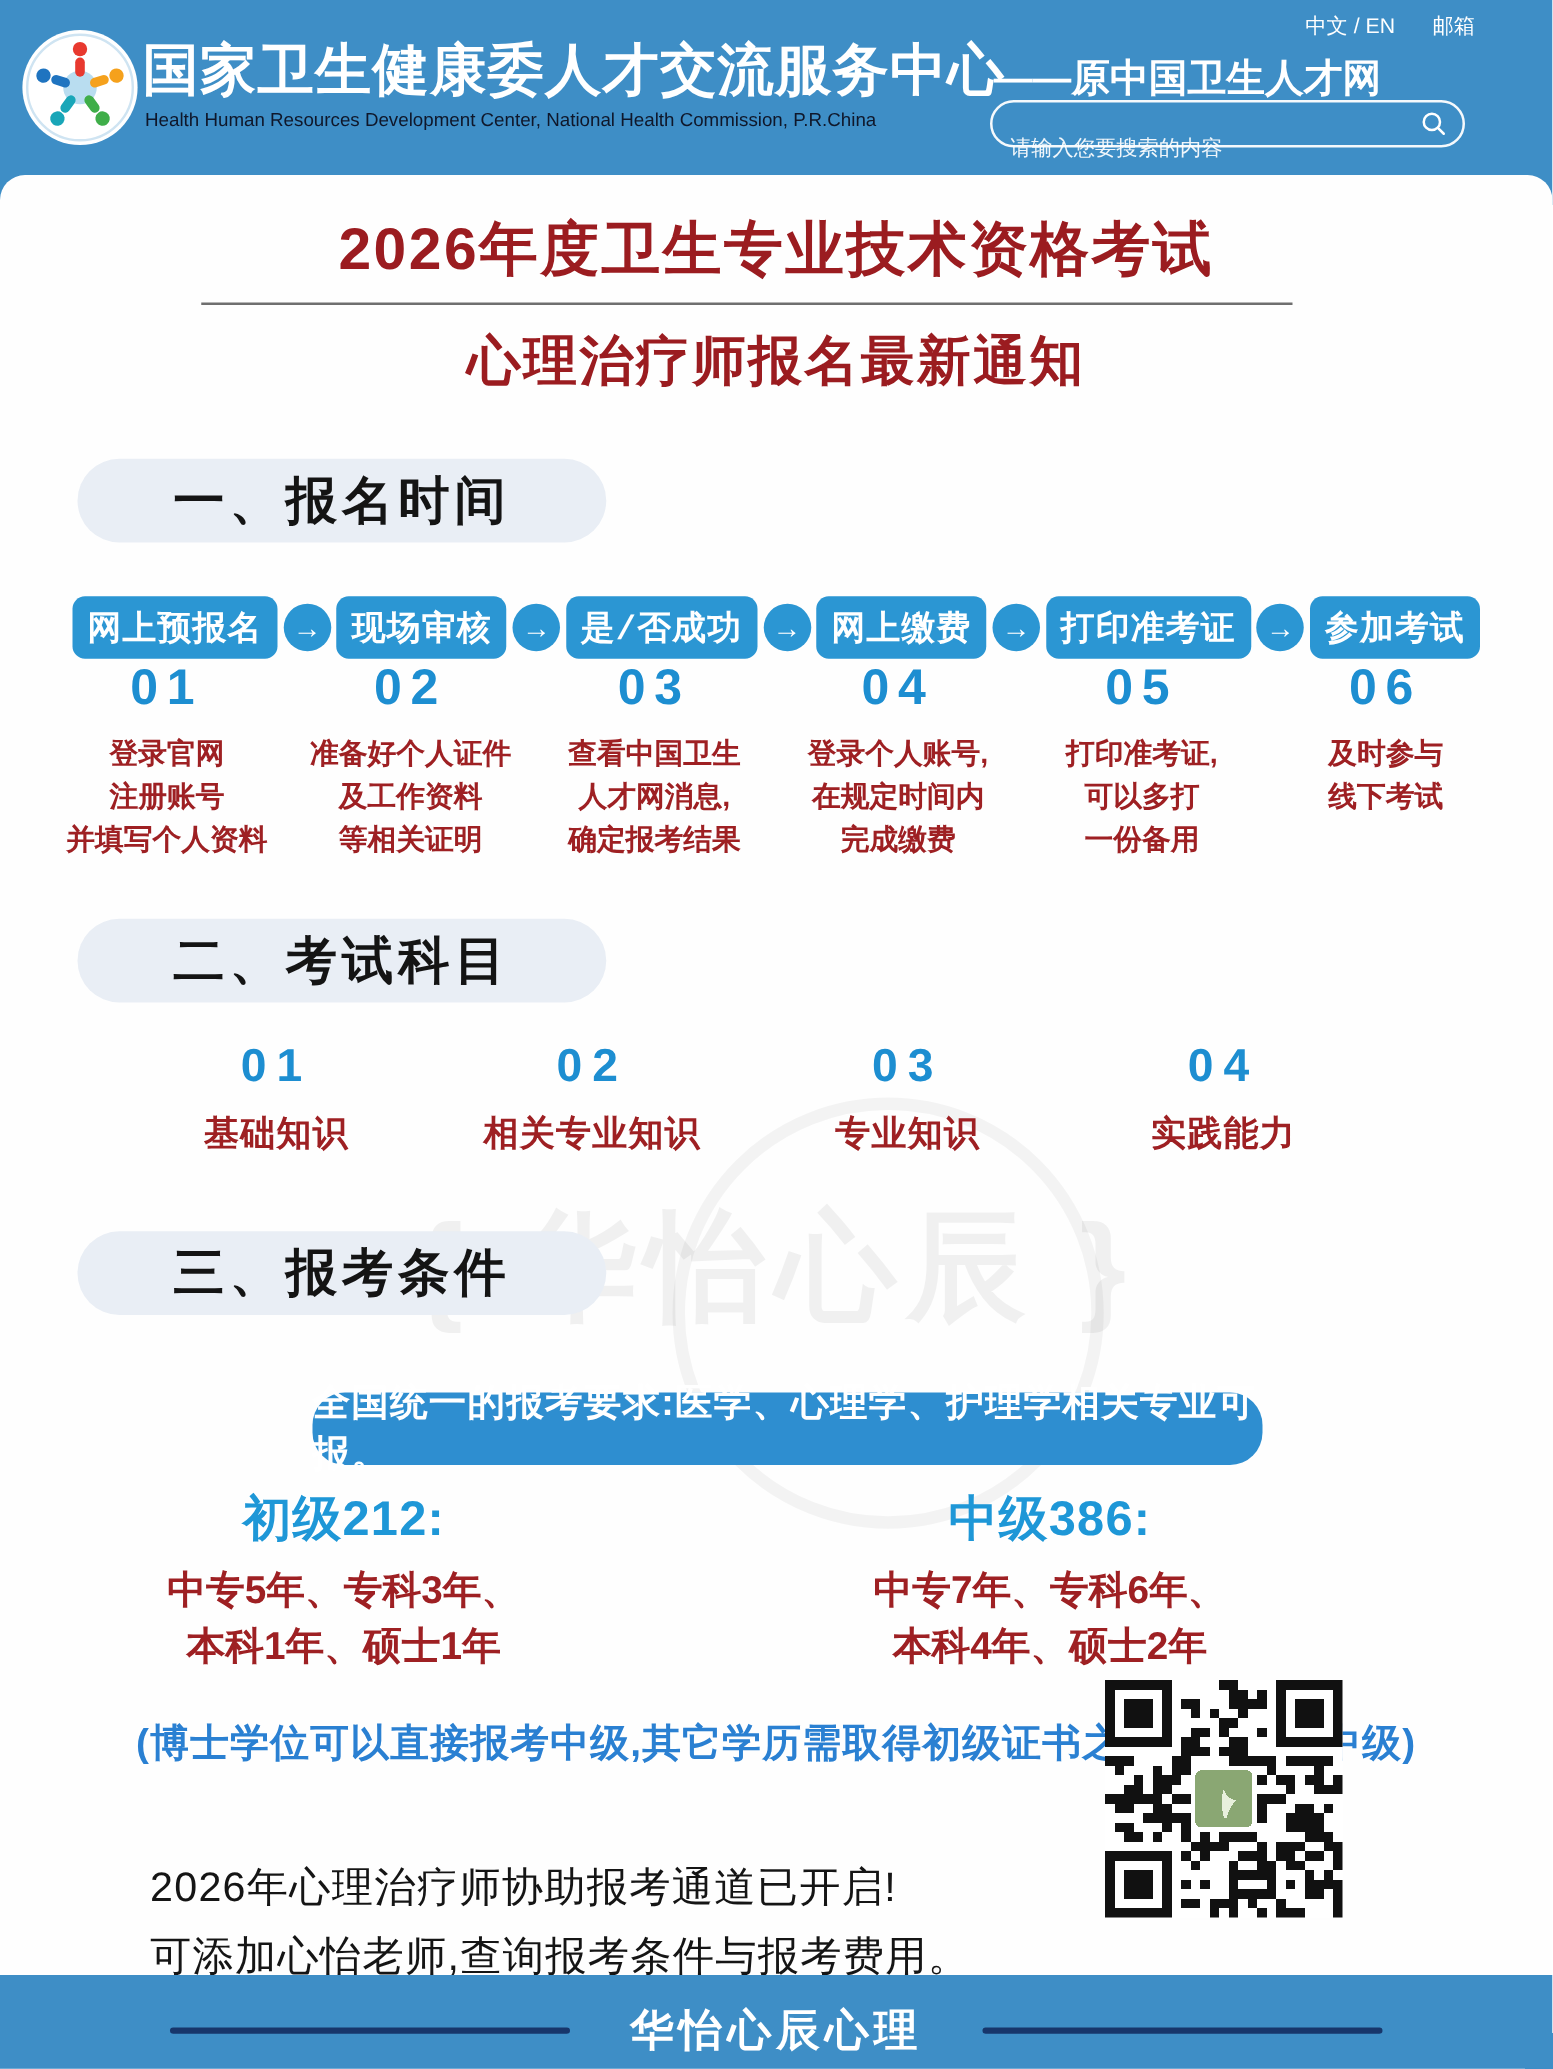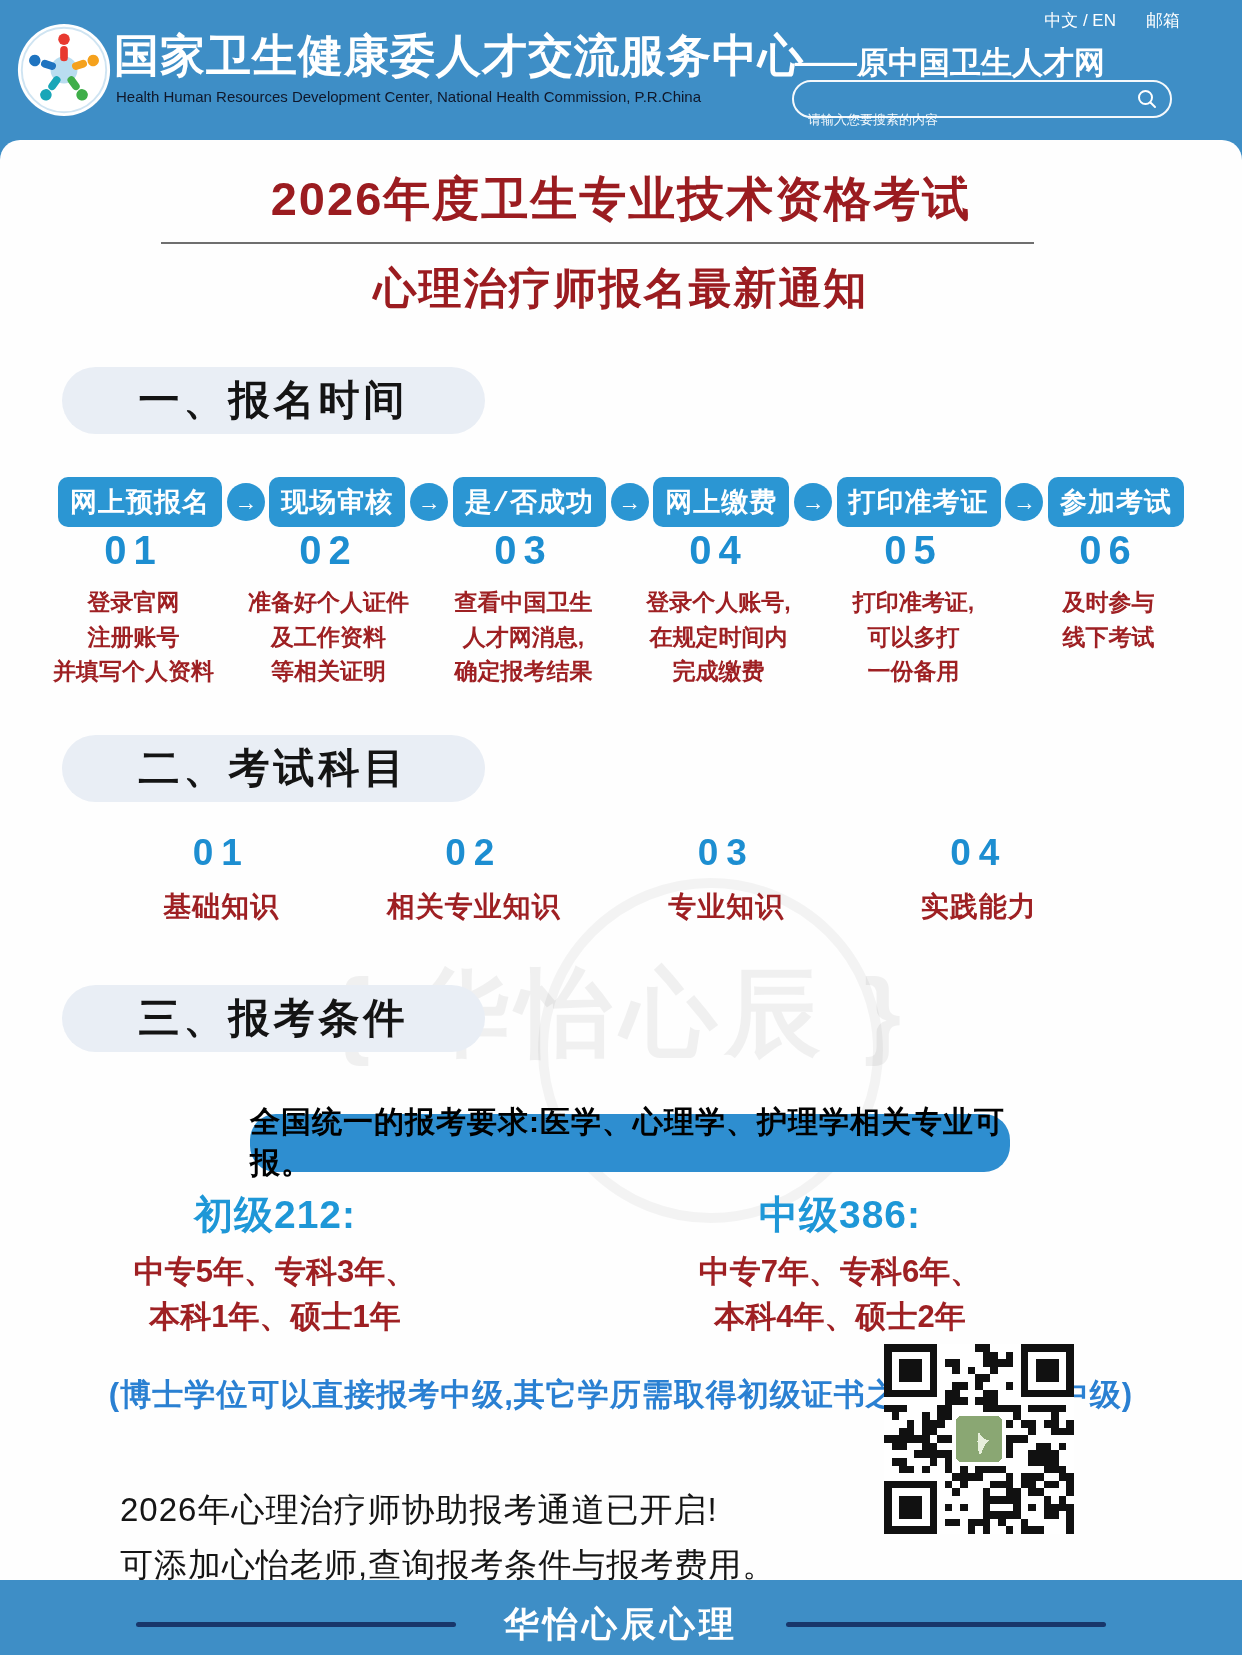--- a/index.html
+++ b/index.html
@@ -10,21 +10,21 @@
   }
 
   
   .header { position:absolute; top:0; left:0; width:1242px; height:164px; background:#3e8ec6; }
   .logo { position:absolute; left:16px; top:22px; width:96px; height:96px; }
   .org-cn { position:absolute; left:114px; top:26px; font-size:45px; font-weight:bold; color:#ffffff; white-space:nowrap; letter-spacing:1px; }
   .org-en { position:absolute; left:116px; top:88px; font-size:15px; color:#0f172a; white-space:nowrap; }
   .top-links { position:absolute; right:62px; top:9px; display:flex; gap:30px; font-size:17px; color:#ffffff; }
   .former { position:absolute; left:795px; top:42px; font-size:31px; font-weight:bold; color:#ffffff; white-space:nowrap; }
   .search { position:absolute; left:792px; top:80px; width:380px; height:38px; border:2px solid rgba(255,255,255,.95); border-radius:19px; display:flex; align-items:center; padding:0 12px 0 14px; }
-  .search input { flex:1; background:transparent; border:none; outline:none; color:#fff; font-size:13px; font-family:inherit;margin-top:40px; }
+  .search input { flex:1; background:transparent; border:none; outline:none; color:#fff; font-size:17px; font-family:inherit;margin-top:40px; }
   .search input::placeholder { color:rgba(255,255,255,.92); }
   .search svg { flex:none; }
 
   
   .card { position:absolute; top:140px; left:0; width:1242px; height:1440px; background:#fefefe; border-radius:20px 20px 0 0; }
 
   
   .wm-circle { position:absolute; left:538px; top:878px; width:345px; height:345px; border:10px solid rgba(0,0,0,0.045); border-radius:50%; }
   .wm-text { position:absolute; left:0; top:950px; width:100%; text-align:center; font-size:96px; font-weight:bold; color:rgba(0,0,0,0.055); letter-spacing:8px; white-space:nowrap; }
 
@@ -48,21 +48,21 @@
   .snum { font-size:40px; font-weight:bold; color:#1d8ed1; letter-spacing:7px; }
   .sdesc { margin-top:12px; font-size:23px; font-weight:bold; color:#9e2023; line-height:1.5; white-space:pre-line; }
 
   
   .subjects { position:absolute; top:832px; left:95px; width:1010px; display:flex; }
   .subj { flex:1; text-align:center; }
   .subj-num { font-size:37px; font-weight:bold; color:#1d8ed1; letter-spacing:8px; }
   .subj-label { margin-top:14px; font-size:28px; font-weight:bold; color:#9e2023; letter-spacing:1px; }
 
   
-  .banner { position:absolute; top:1114px; left:250px; width:760px; height:58px; background:#2e8ed0; border-radius:26px; display:flex; align-items:center; justify-content:center; font-size:30px; font-weight:bold; color:#000000; letter-spacing:1px; }
+  .banner { position:absolute; top:1114px; left:250px; width:760px; height:58px; background:#2e8ed0; border-radius:26px; display:flex; align-items:center; justify-content:center; font-size:30px; font-weight:bold; color:#ffffff; letter-spacing:1px; }
   .lvl-title { position:absolute; top:1188px; text-align:center; font-size:39px; font-weight:bold; color:#1e97d7; letter-spacing:1px; }
   .lvl-junior { left:40px; width:470px; } .lvl-inter { left:600px; width:480px; }
   .lvl-lines { position:absolute; top:1250px; text-align:center; font-size:31px; font-weight:bold; color:#9e2023; line-height:1.45; white-space:pre-line; }
   .lines-junior { left:40px; width:470px; } .lines-inter { left:600px; width:480px; }
   .note { position:absolute; top:1374px; left:0; width:100%; text-align:center; font-size:31px; font-weight:bold; color:#2a80d2; letter-spacing:1px; }
 
   
   .promo { position:absolute; left:120px; top:1482px; font-size:33px; color:#151515; line-height:1.68; letter-spacing:1px; }
   .qr { position:absolute; left:884px; top:1344px; width:190px; height:190px; }
 

